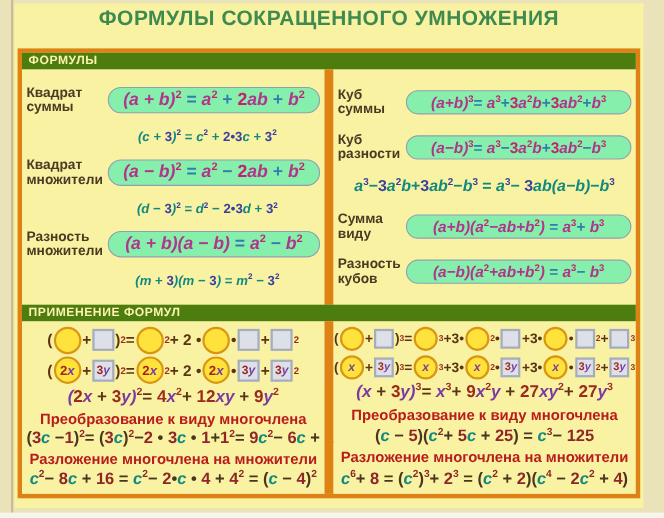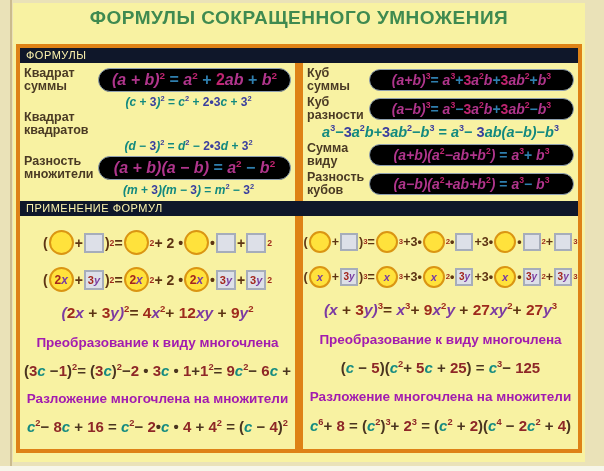--- a/index.html
+++ b/index.html
@@ -14,52 +14,52 @@
   .title{
     height:29px;display:flex;align-items:center;justify-content:center;
     font-size:19px;font-weight:bold;color:#3f8a50;letter-spacing:.5px;white-space:nowrap;
   }
   .content{
     position:absolute;left:3px;right:3px;top:41px;bottom:9px;
     border:4px solid #de8216;background:#f8f2a2;
     display:flex;flex-direction:column;
   }
   .bar{
-    background:#0f172a;color:#fcf3ae;font-size:11px;font-weight:normal;
+    background:#4d7c0f;color:#fcf3ae;font-size:11px;font-weight:bold;
     padding:1px 6px 2px;letter-spacing:.5px;flex:0 0 auto;
   }
   .grid{display:grid;grid-template-columns:1fr 8px 1fr;min-height:0;}
-  .grid.formulas{height:138px;}
+  .grid.formulas{height:214px;}
   .grid.apps{flex:1;}
   .vdivider{background:#de8216;}
   .col{display:flex;flex-direction:column;justify-content:space-evenly;padding:2px 4px;min-width:0;}
   .frow{display:flex;align-items:center;}
   .flabel{font-size:12.5px;font-weight:bold;color:#4a3a24;line-height:1.05;flex:0 0 auto;}
   .col-left .flabel{width:74px;}
   .col-right .flabel{width:62px;}
   .fbox{
-    flex:1;background:#000000;border:1px solid #8fa0b0;border-radius:12px;
+    flex:1;background:#86efac;border:1px solid #8fa0b0;border-radius:12px;
     padding:2px 4px;text-align:center;white-space:nowrap;overflow:hidden;
   }
   .col-left .fbox{font-size:16px;}
   .col-right .fbox{font-size:14px;}
   .fex{text-align:center;white-space:nowrap;font-size:12px;}
   .col-left .fex{padding-left:62px;}
   .fullline{text-align:center;white-space:nowrap;font-size:14.5px;}
   .sline{display:flex;align-items:center;justify-content:center;white-space:nowrap;font-size:14px;}
   .col-right .sline{font-size:12.5px;}
   .shape{display:inline-flex;align-items:center;justify-content:center;vertical-align:middle;margin:0 1px;flex:0 0 auto;}
   .shape.circle{width:21px;height:21px;border-radius:50%;background:#ffe23c;border:2px solid #da9513;font-size:12px;font-weight:bold;}
   .shape.square{width:16px;height:16px;background:#dde0e8;border:2px solid #a6adba;font-size:11px;font-weight:bold;}
   .col-right .shape.circle{width:18px;height:18px;font-size:11px;}
   .col-right .shape.square{width:14px;height:14px;font-size:10px;}
   .sh-n{color:#a3261d;}
   .sh-v{color:#7a3da0;font-style:italic;}
   .rline{text-align:center;white-space:nowrap;font-size:15.5px;}
-  .app-heading{text-align:center;font-size:13.5px;font-weight:bold;color:#a21caf;white-space:nowrap;}
+  .app-heading{text-align:center;font-size:13.5px;font-weight:bold;color:#b91c1c;white-space:nowrap;}
   .pline{text-align:center;white-space:nowrap;font-size:15px;}
   sup{font-size:62%;line-height:0;}
   
   .tok-mv{color:#b0358c;font-style:italic;font-weight:bold;}
   .tok-mn{color:#c02470;font-weight:bold;}
   .tok-mo{color:#2f7fae;font-weight:bold;}
   .tok-tv{color:#12897f;font-style:italic;font-weight:bold;}
   .tok-tn{color:#3a3f9e;font-weight:bold;}
   .tok-to{color:#12897f;font-weight:bold;}
   .tok-pv{color:#7c3ba2;font-style:italic;font-weight:bold;}
@@ -82,21 +82,22 @@
     <div class="bar">ФОРМУЛЫ</div>
 
     <div class="grid formulas">
       <div class="col col-left">
         <div class="frow">
           <div class="flabel">Квадрат суммы</div>
           <div class="fbox"><span class="tok-mv">(a + b)</span><sup class="tok-mn">2</sup><span class="tok-mo"> = </span><span class="tok-mv">a</span><sup class="tok-mn">2</sup><span class="tok-mo"> + </span><span class="tok-mn">2</span><span class="tok-mv">ab</span><span class="tok-mo"> + </span><span class="tok-mv">b</span><sup class="tok-mn">2</sup></div>
         </div>
         <div class="fex"><span class="tok-tv">(c </span><span class="tok-to">+ </span><span class="tok-tn">3</span><span class="tok-tv">)</span><sup class="tok-tn">2</sup><span class="tok-to"> = </span><span class="tok-tv">c</span><sup class="tok-tn">2</sup><span class="tok-to"> + </span><span class="tok-tn">2•3</span><span class="tok-tv">c</span><span class="tok-to"> + </span><span class="tok-tn">3</span><sup class="tok-tn">2</sup></div>
         <div class="frow">
-          <div class="flabel">Квадрат квадратов</div>
+          <div class="flabel">Квадрат множители</div>
+          <div class="fbox"><span class="tok-mv">(a − b)</span><sup class="tok-mn">2</sup><span class="tok-mo"> = </span><span class="tok-mv">a</span><sup class="tok-mn">2</sup><span class="tok-mo"> − </span><span class="tok-mn">2</span><span class="tok-mv">ab</span><span class="tok-mo"> + </span><span class="tok-mv">b</span><sup class="tok-mn">2</sup></div>
         </div>
         <div class="fex"><span class="tok-tv">(d </span><span class="tok-to">− </span><span class="tok-tn">3</span><span class="tok-tv">)</span><sup class="tok-tn">2</sup><span class="tok-to"> = </span><span class="tok-tv">d</span><sup class="tok-tn">2</sup><span class="tok-to"> − </span><span class="tok-tn">2•3</span><span class="tok-tv">d</span><span class="tok-to"> + </span><span class="tok-tn">3</span><sup class="tok-tn">2</sup></div>
         <div class="frow">
           <div class="flabel">Разность множители</div>
           <div class="fbox"><span class="tok-mv">(a + b)(a − b)</span><span class="tok-mo"> = </span><span class="tok-mv">a</span><sup class="tok-mn">2</sup><span class="tok-mo"> − </span><span class="tok-mv">b</span><sup class="tok-mn">2</sup></div>
         </div>
         <div class="fex"><span class="tok-tv">(m </span><span class="tok-to">+ </span><span class="tok-tn">3</span><span class="tok-tv">)(m </span><span class="tok-to">− </span><span class="tok-tn">3</span><span class="tok-tv">)</span><span class="tok-to"> = </span><span class="tok-tv">m</span><sup class="tok-tn">2</sup><span class="tok-to"> − </span><span class="tok-tn">3</span><sup class="tok-tn">2</sup></div>
       </div>
 
       <div class="vdivider"></div>

